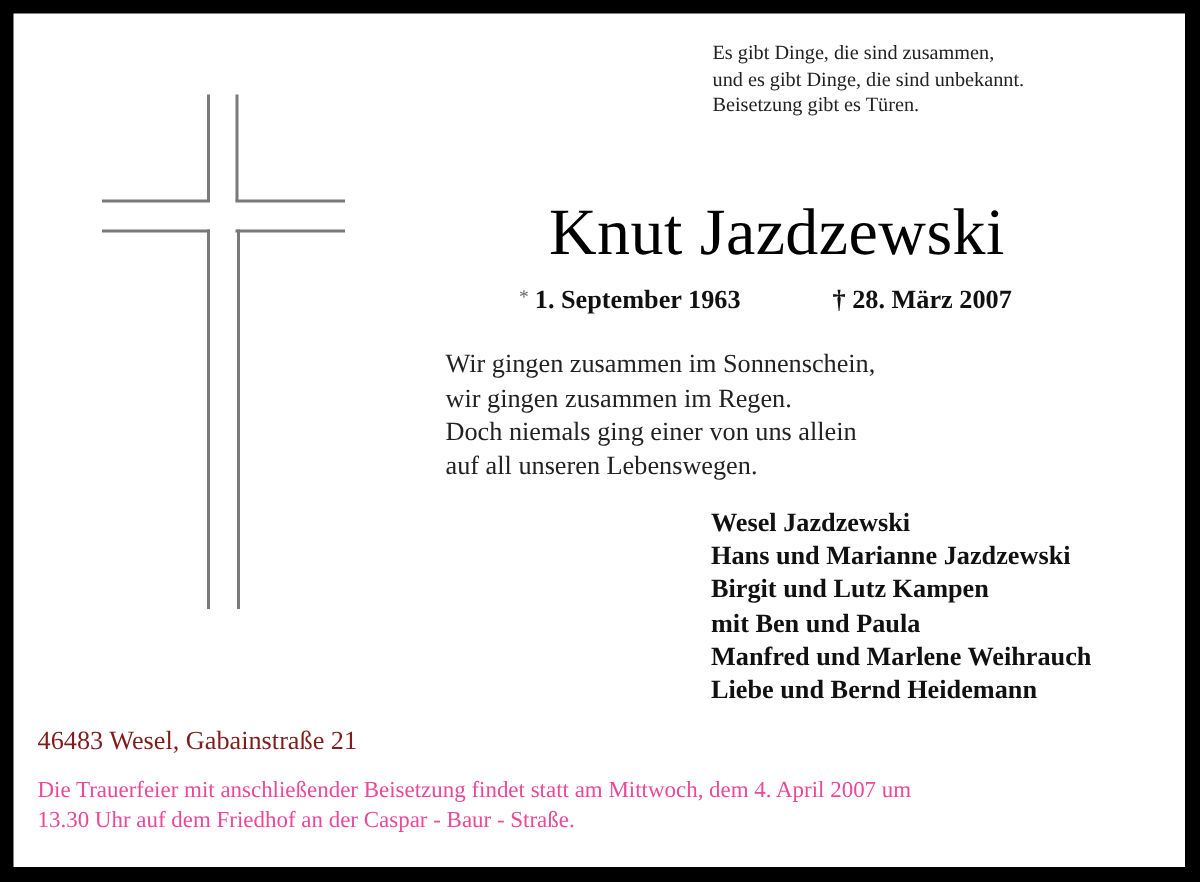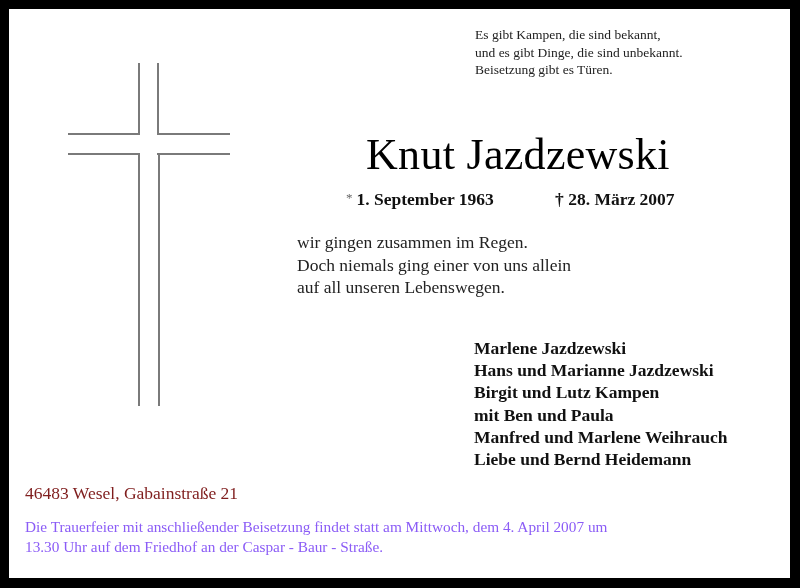--- a/index.html
+++ b/index.html
@@ -82,21 +82,21 @@
       font-size: 17.5px;
       color: #7f1d1d;
       white-space: nowrap;
     }
     .service {
       position: absolute;
       left: 16px;
       top: 508px;
       font-size: 15.3px;
       line-height: 19.5px;
-      color: #8b5cf6;
+      color: #ec4899;
     }
     .service div { white-space: nowrap; }
   </style>
 </head>
 <body>
 
 <div class="card">
 
   <div>
 
@@ -111,43 +111,44 @@
     <div class="cross-line" style="left:59px; top:144px; width:72px; height:2px;"></div>
 
     <div class="cross-line" style="left:148px; top:144px; width:73px; height:2px;"></div>
 
     <div class="cross-line" style="left:129px; top:144px; width:2px; height:253px;"></div>
 
     <div class="cross-line" style="left:149px; top:144px; width:2px; height:253px;"></div>
   </div>
 
   <div class="motto">
-    <div>Es gibt Kampen, die sind bekannt,</div>
+    <div>Es gibt Dinge, die sind zusammen,</div>
     <div>und es gibt Dinge, die sind unbekannt.</div>
     <div>Beisetzung gibt es Türen.</div>
   </div>
 
   <div class="name">Knut Jazdzewski</div>
 
   <div class="dates birth">
     <span class="star">*</span><span>1. September 1963</span>
   </div>
   <div class="dates death">
     <span>†</span>
     <span>28. März 2007</span>
   </div>
 
   <div class="poem">
+    <div>Wir gingen zusammen im Sonnenschein,</div>
     <div>wir gingen zusammen im Regen.</div>
     <div>Doch niemals ging einer von uns allein</div>
     <div>auf all unseren Lebenswegen.</div>
   </div>
 
   <div class="family">
-    <div>Marlene Jazdzewski</div>
+    <div>Wesel Jazdzewski</div>
     <div>Hans und Marianne Jazdzewski</div>
     <div>Birgit und Lutz Kampen</div>
     <div>mit Ben und Paula</div>
     <div>Manfred und Marlene Weihrauch</div>
     <div>Liebe und Bernd Heidemann</div>
   </div>
 
   <div class="address">46483 Wesel, Gabainstraße 21</div>
 
   <div class="service">

